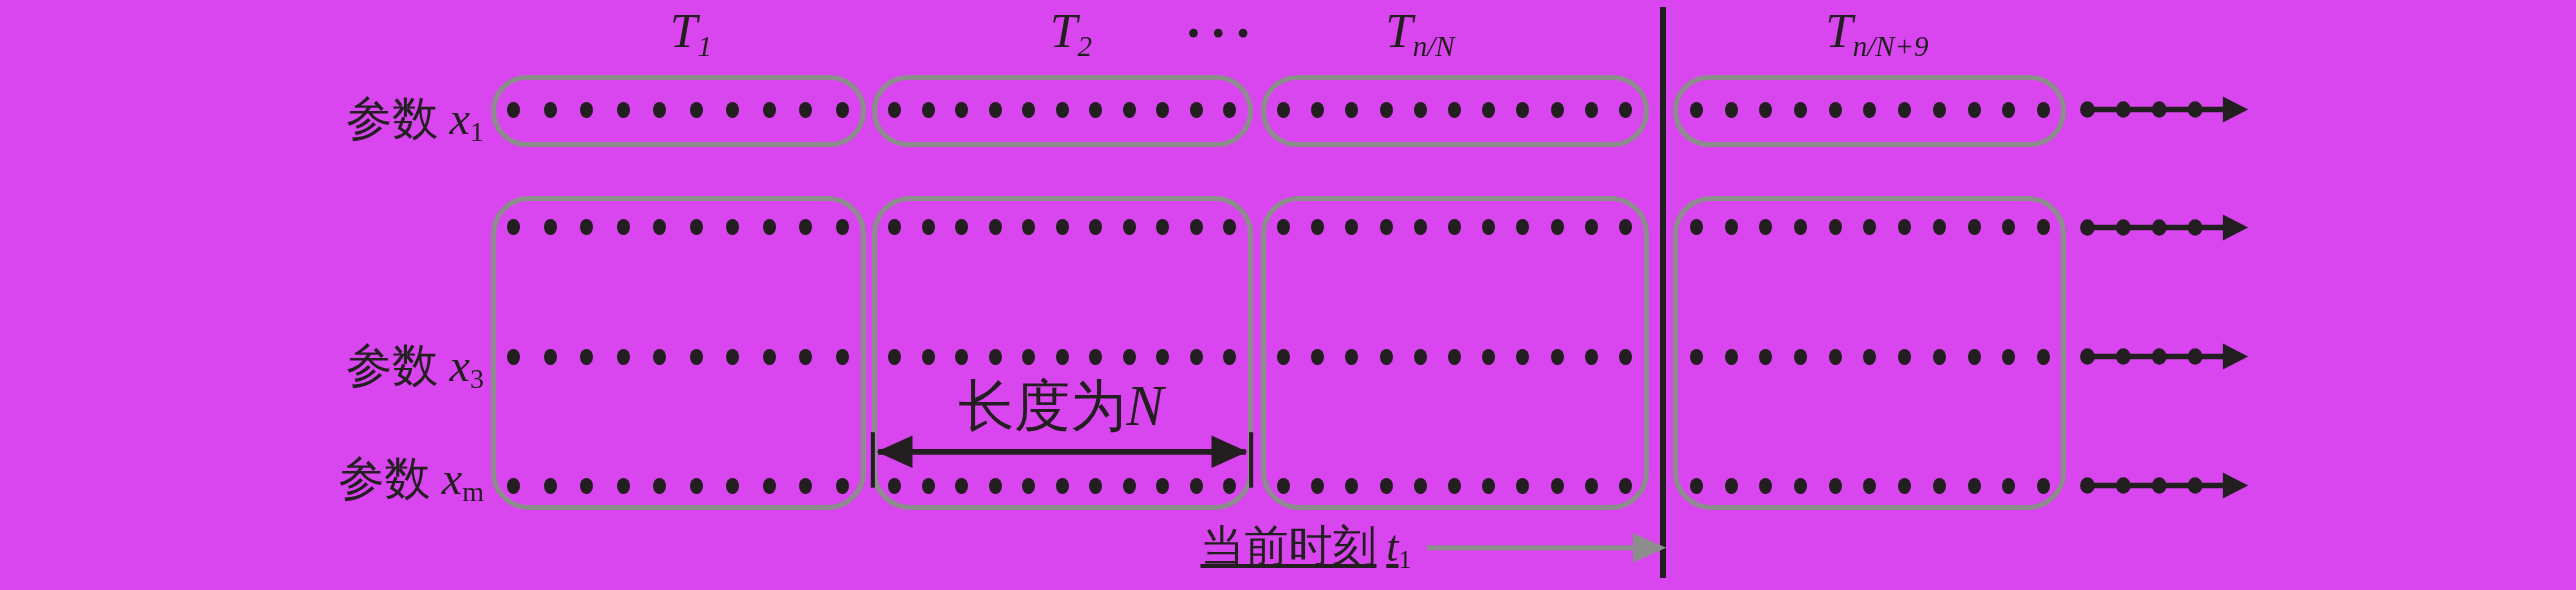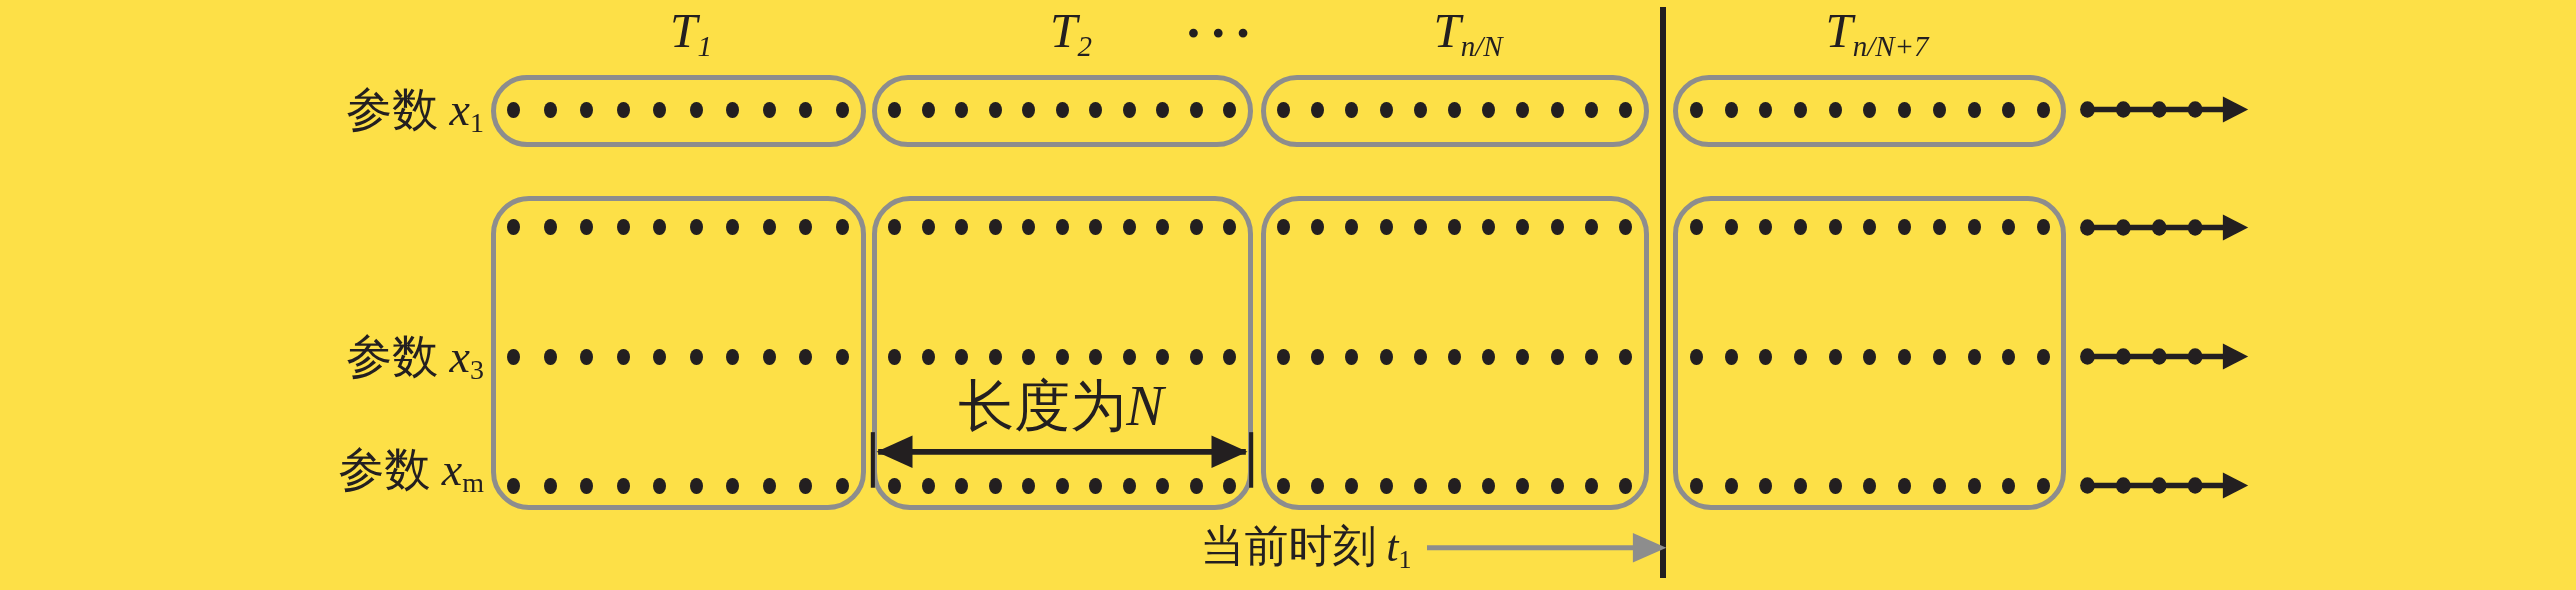--- a/index.html
+++ b/index.html
@@ -1,33 +1,33 @@
 <!DOCTYPE html>
 <html style="--ink: #231f20; --gray: #8d8d8d;font-size:13px"><head>
 <meta charset="utf-8">
 <style>
   :root { --ink:#231f20; --gray:#8d8d8d; }
   html,body { margin:0; padding:0; background:#ffffff; }
   .canvas {
-    position:relative; width:2576px; height:590px; background:#fde047;
+    position:relative; width:2576px; height:590px; background:#d946ef;
     font-family:"Liberation Serif","DejaVu Serif",serif; color:var(--ink);
     overflow:hidden;
   }
   .t-label {
     position:absolute; top:4.9px; transform:translateX(-50%);
     font-size:49px; font-style:italic; line-height:52px; white-space:nowrap;
   }
   .t-label .subsc { font-size:29px; vertical-align:-0.32em; font-style:italic; }
   .ellipsis-label {
     position:absolute; top:-30px; transform:translateX(-50%);
     font-size:74px; font-style:normal; letter-spacing:3.3px; white-space:nowrap;
   }
   .row-label {
     position:absolute; left:229px; width:255px; text-align:right;
-    font-size:46px; line-height:65px; white-space:nowrap;
+    font-size:46px; line-height:84px; white-space:nowrap;
   }
   .row-label .var { font-style:italic; margin-left:11.4px; }
   .row-label .subsc { font-size:28px; font-style:normal; vertical-align:-0.25em; }
   .pill {
     position:absolute; box-sizing:border-box; height:72px; top:75px;
     border:5.7px solid var(--gray); border-radius:38px; background:transparent;
   }
   .bigrect {
     position:absolute; box-sizing:border-box; height:314px; top:196px;
     border:5.7px solid var(--gray); border-radius:38px; background:transparent;
@@ -45,36 +45,36 @@
     background:var(--ink); flex:0 0 auto;
   }
   .trail { position:absolute; width:173px; height:33px; }
   .len-label {
     position:absolute; top:379px; transform:translateX(-50%);
     font-size:56px; line-height:54px; white-space:nowrap;
   }
   .len-label .var { font-style:italic; }
   .cur-label {
     position:absolute; top:520px; transform:translateX(-50%);
-    font-size:44px; line-height:54px; white-space:nowrap;
+    font-size:44px; line-height:54px; white-space:nowrap;text-decoration:underline;
   }
   .cur-label .var { font-style:italic; margin-left:9.8px; }
   .cur-label .subsc { font-size:26px; font-style:normal; vertical-align:-0.25em; }
   .anno-svg { position:absolute; }
 </style>
 </head>
 <body>
 
 <div class="canvas">
 
   <div class="t-label" style="left:691px"><span class="var">T</span><span class="subsc">1</span></div>
   <div class="t-label" style="left:1071px"><span class="var">T</span><span class="subsc">2</span></div>
   <div class="ellipsis-label" style="left:1220px">…</div>
-  <div class="t-label" style="left:1468px"><span class="var">T</span><span class="subsc">n/N</span></div>
-  <div class="t-label" style="left:1877px"><span class="var">T</span><span class="subsc">n/N+7</span></div>
+  <div class="t-label" style="left:1420px"><span class="var">T</span><span class="subsc">n/N</span></div>
+  <div class="t-label" style="left:1877px"><span class="var">T</span><span class="subsc">n/N+9</span></div>
 
   <div class="row-label" style="top:77px"><span>参数</span><span class="var">x</span><span class="subsc">1</span></div>
   <div class="row-label" style="top:324px"><span>参数</span><span class="var">x</span><span class="subsc">3</span></div>
   <div class="row-label" style="top:437px"><span>参数</span><span class="var">x</span><span class="subsc">m</span></div>
 
   <div class="pill" style="left:491px;width:375px"></div>
   <div class="pill" style="left:872px;width:381px"></div>
   <div class="pill" style="left:1261px;width:388px"></div>
   <div class="pill" style="left:1673px;width:393px"></div>
 

